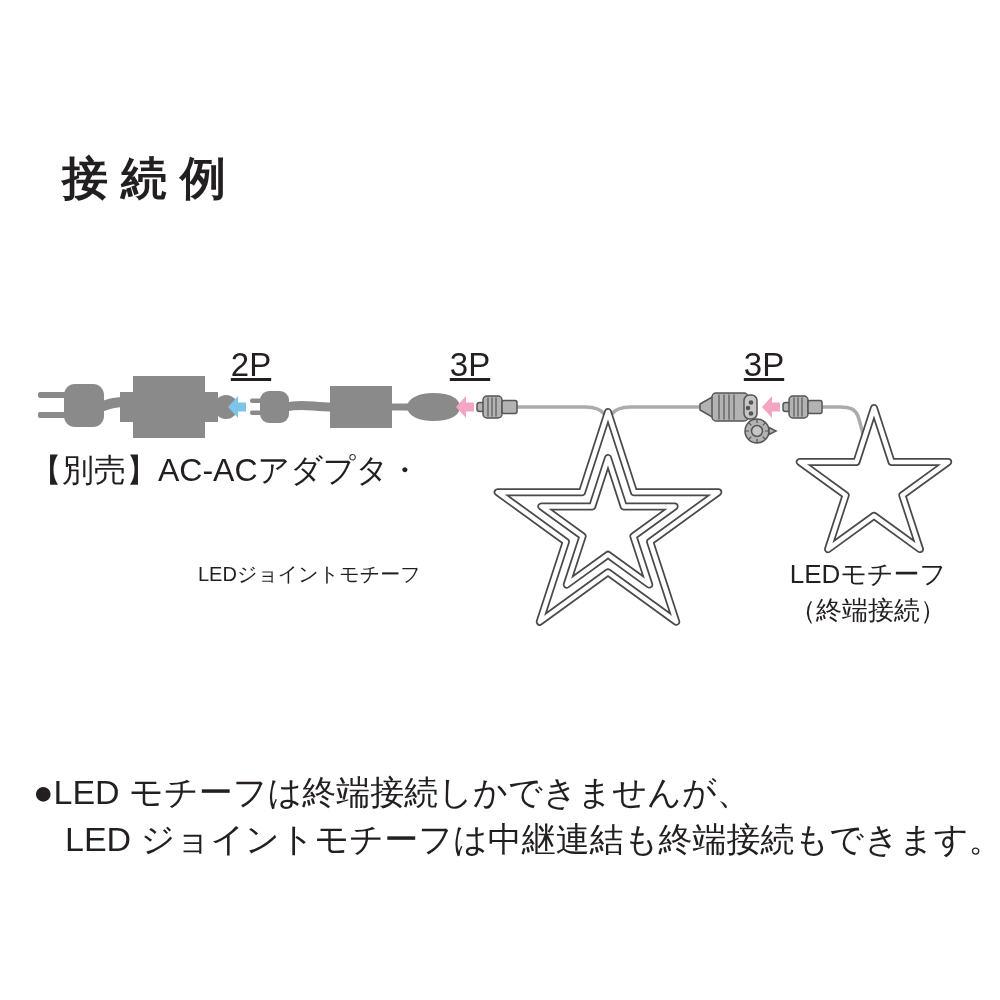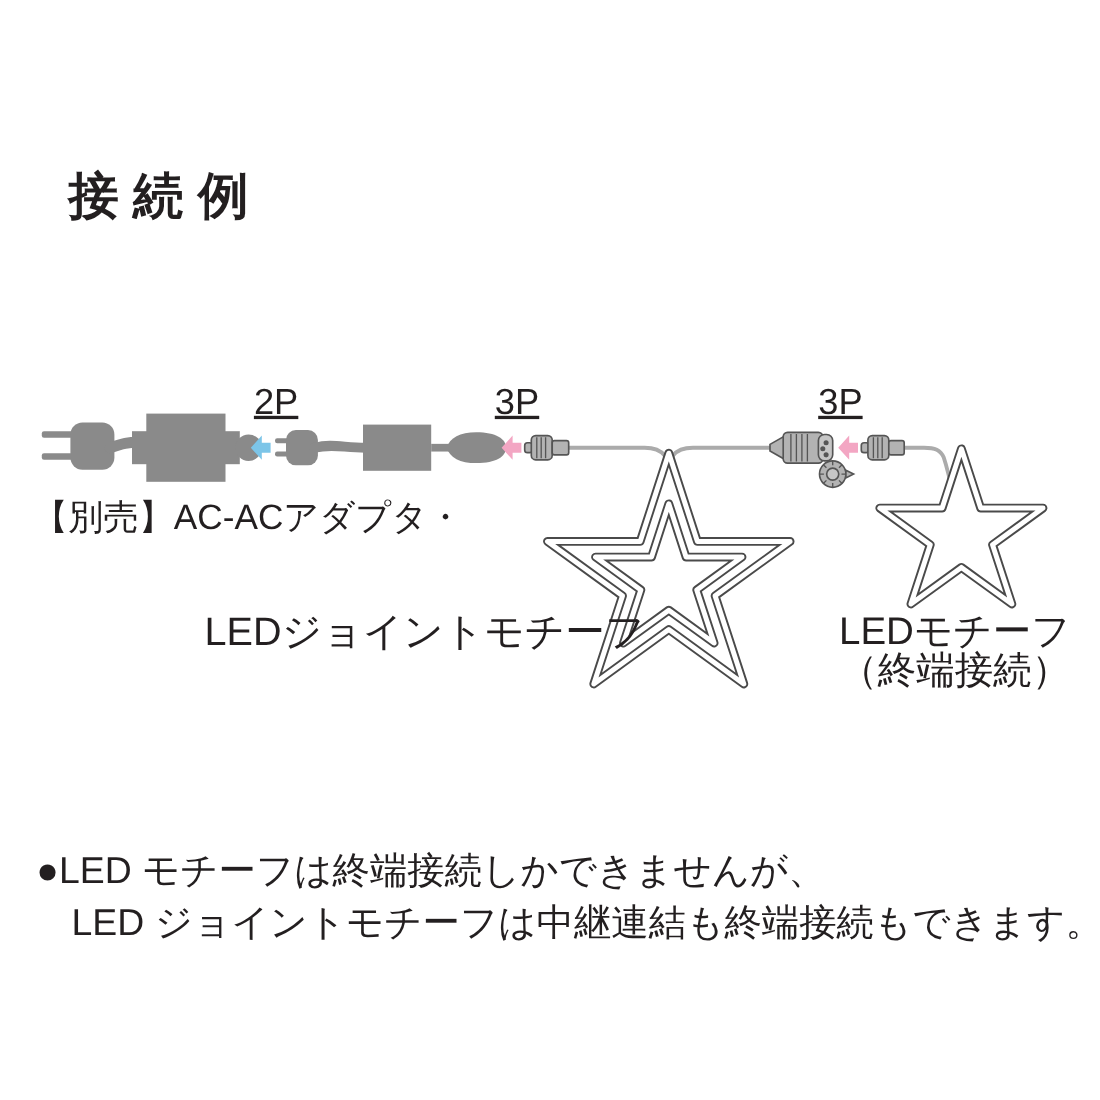--- a/index.html
+++ b/index.html
@@ -18,26 +18,26 @@
     font-size:33px; font-weight:400; white-space:nowrap;text-decoration:underline;
   }
   #lbl-2p  { left:221px; top:346px; }
   #lbl-3p1 { left:440px; top:346px; }
   #lbl-3p2 { left:734px; top:346px; }
   .adapter-note {
     position:absolute; left:30px; top:451px; width:336px;
     text-align:center; font-size:32px; line-height:38px; white-space:nowrap;
   }
   .joint-label {
-    position:absolute; left:186px; top:556px; width:322px;
-    text-align:right; font-size:36px; line-height:36px; white-space:nowrap;
+    position:absolute; left:198px; top:556px; width:322px;
+    font-size:20px; line-height:36px; white-space:nowrap;
   }
   .motif-label {
     position:absolute; left:756px; top:556px; width:224px;
-    text-align:center; font-size:35px; line-height:36px; white-space:nowrap;
+    text-align:center; font-size:26px; line-height:36px; white-space:nowrap;
   }
   .bottom-note {
     position:absolute; left:33px; top:769px;
     font-size:34px; line-height:47px; white-space:nowrap;
   }
   .bottom-note .line2 { margin-left:32px; }
   
   .tube-dark  { fill:none; stroke:#4a4a4a; stroke-width:8;  stroke-linejoin:round; }
   .tube-light { fill:none; stroke:#ffffff; stroke-width:4.5; stroke-linejoin:round; }
   .ridges { fill:none; stroke:#555555; stroke-width:1.2; }

